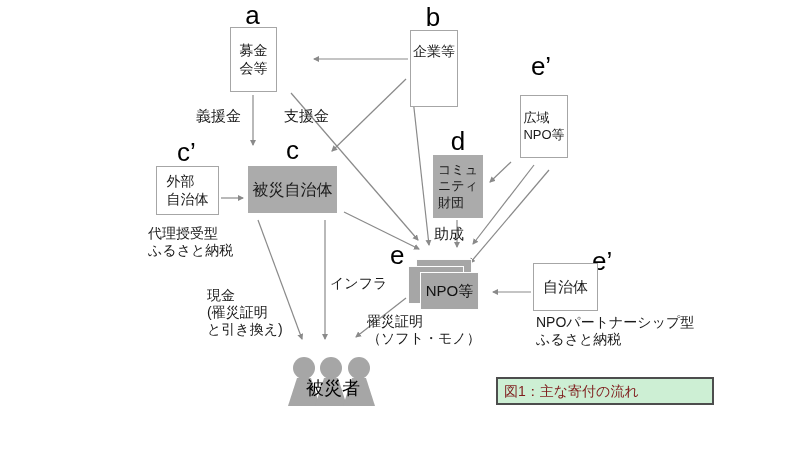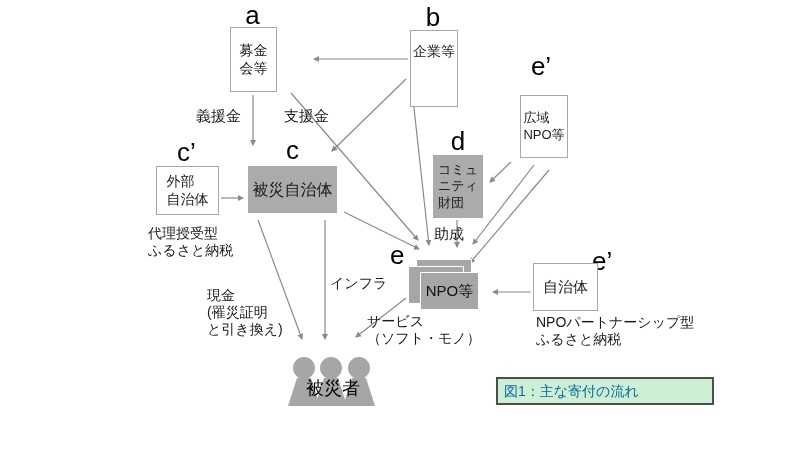--- a/index.html
+++ b/index.html
@@ -43,21 +43,21 @@
   .lbl-proxy{left:148px;top:225px;}
   .lbl-cash{left:207px;top:287px;}
   .lbl-infra{left:330px;top:275px;}
   .lbl-grant{left:434px;top:225px;font-size:15px;}
   .lbl-service{left:367px;top:313px;}
   .lbl-partnership{left:536px;top:314px;}
   .lbl-victims{left:302px;top:380px;width:62px;text-align:center;font-size:18px;color:#000;}
   .legend{
     position:absolute;left:496px;top:377px;width:202px;padding:3px 6px;
     background:var(--legend-fill-green,#cdefd4);border:2px solid var(--legend-border,#4d4d4d);
-    font-size:14px;line-height:18px;color:#0369a1;
+    font-size:14px;line-height:18px;color:#7f1d1d;
   }
   .legend .l2{padding-left:2px;}
 </style>
 </head>
 <body>
 
 <div class="canvas">
 
   <svg class="arrows" viewBox="0 0 800 450">
     <defs>
@@ -120,21 +120,21 @@
 
   <div class="lbl lbl-gienkin">義援金</div>
   <div class="lbl lbl-shienkin">支援金</div>
   <div class="lbl lbl-proxy">代理授受型
 ふるさと納税</div>
   <div class="lbl lbl-cash">現金
 (罹災証明
 と引き換え)</div>
   <div class="lbl lbl-infra">インフラ</div>
   <div class="lbl lbl-grant">助成</div>
-  <div class="lbl lbl-service">サービス
+  <div class="lbl lbl-service">罹災証明
 （ソフト・モノ）</div>
   <div class="lbl lbl-partnership">NPOパートナーシップ型
 ふるさと納税</div>
   <div class="lbl lbl-victims">被災者</div>
 
   <div class="legend">
     <div class="l1">図1：主な寄付の流れ</div>
   </div>
 
 </div>

